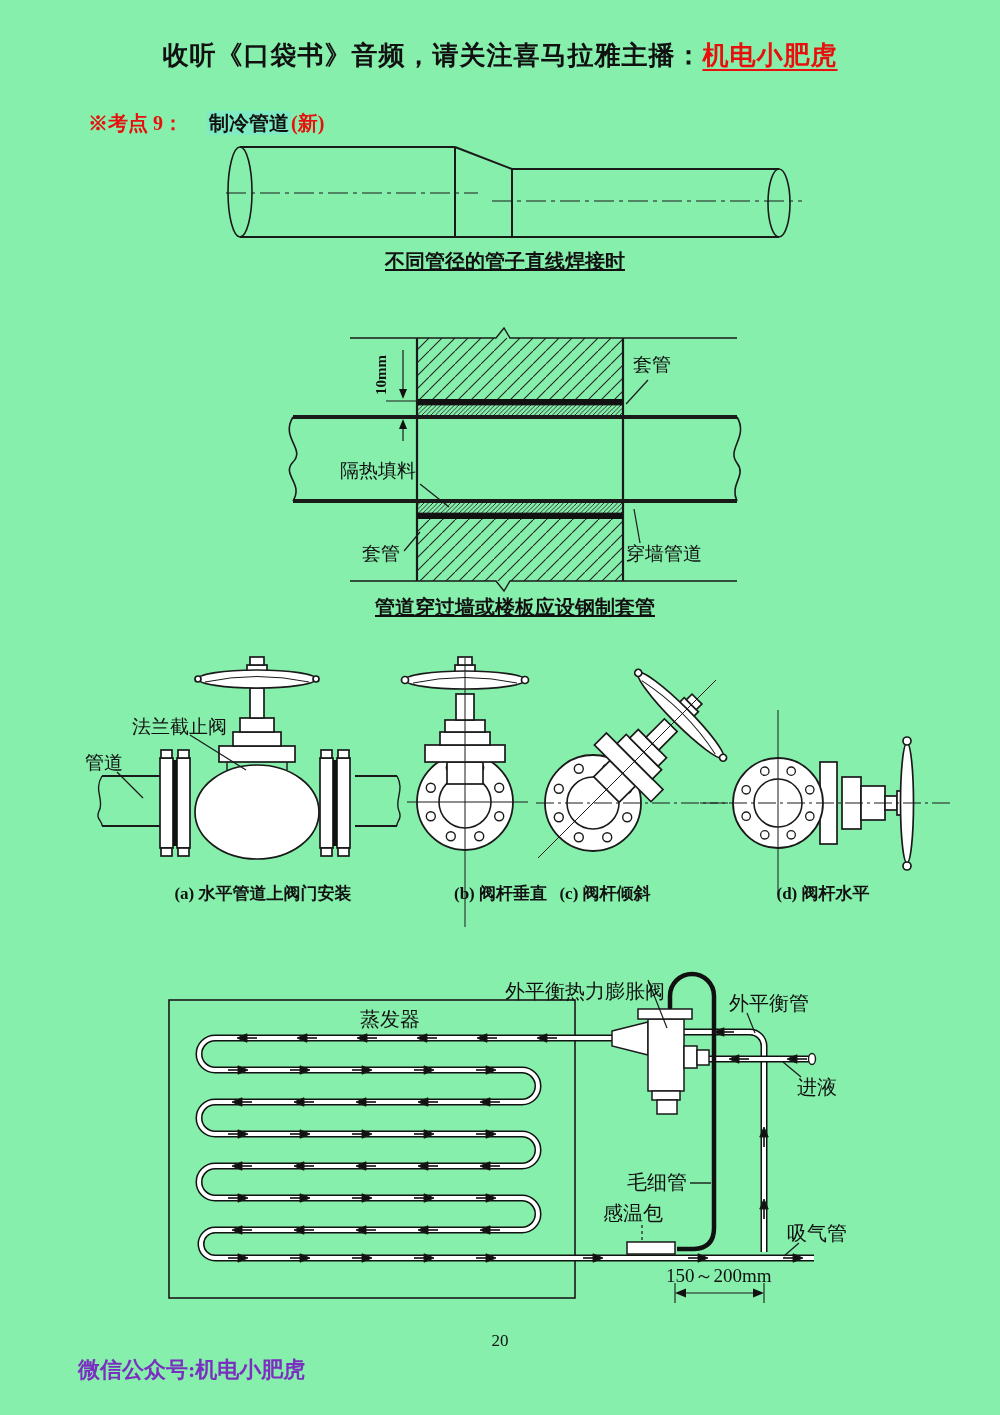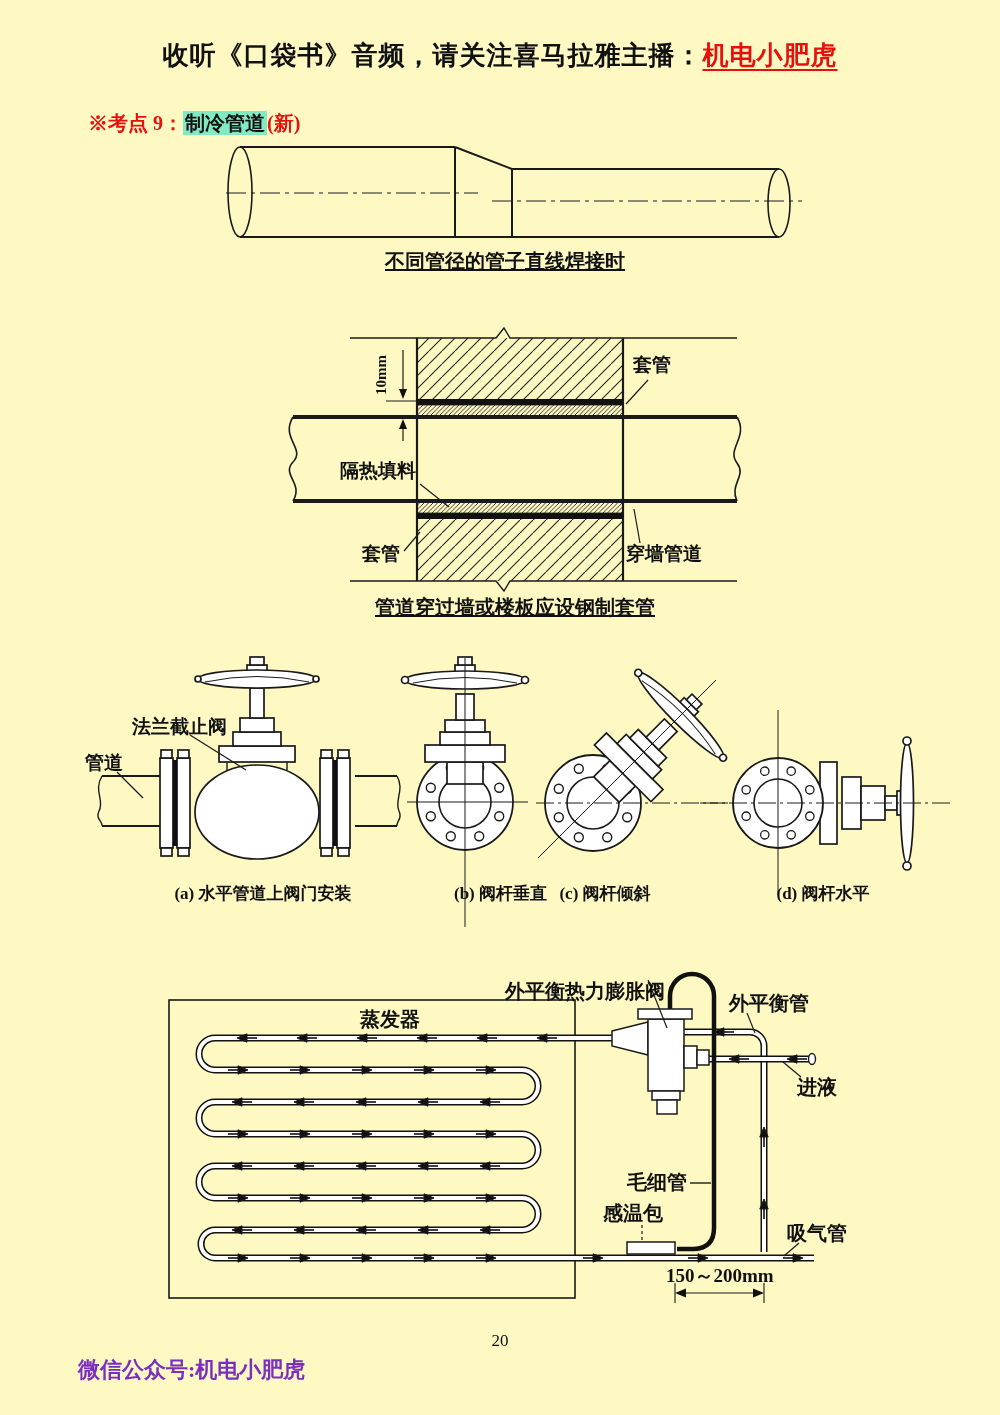--- a/index.html
+++ b/index.html
@@ -1,28 +1,28 @@
 <!DOCTYPE html>
 <html><head>
 <meta charset="utf-8">
 <style>
   html,body{margin:0;padding:0;background:#e8e8e8;}
-  .page{position:relative;width:1000px;height:1415px;margin:0 auto;background:#fef9c3;
+  .page{position:relative;width:1000px;height:1415px;margin:0 auto;background:#86efac;
         font-family:"Liberation Serif","DejaVu Serif",serif;color:#111;overflow:hidden;}
   svg.layer{position:absolute;left:0;top:0;width:1000px;height:1415px;}
-  .lbl{position:absolute;white-space:nowrap;font-size:19px;font-weight:700;color:#111;line-height:1.1;}
+  .lbl{position:absolute;white-space:nowrap;font-size:19px;font-weight:400;color:#111;line-height:1.1;}
   .lbl4{font-size:20px;}
   .cap{position:absolute;text-align:center;font-size:20px;font-weight:700;color:#111;white-space:nowrap;text-decoration:underline;}
   .vcap{position:absolute;text-align:center;font-size:17px;font-weight:700;color:#111;white-space:nowrap;}
   .header{position:absolute;top:38px;left:0;width:100%;text-align:center;
           font-size:26px;font-weight:700;letter-spacing:1px;}
   .header .channel{color:#e8100c;text-decoration:underline;text-decoration-thickness:2px;text-underline-offset:5px;}
   .section{position:absolute;top:110px;left:88px;font-size:20px;font-weight:700;}
   .section .red{color:#e8100c;}
-  .section .hl{background:#7febc3;color:#111;padding:1px 2px;}
+  .section .hl{background:#7febc3;color:#111;padding:1px 2px;margin-left:24px;}
   .rot{position:absolute;left:357px;top:366px;width:48px;height:18px;line-height:18px;
        text-align:center;font-size:15px;font-weight:600;transform:rotate(-90deg);}
   .pagenum{position:absolute;top:1331px;left:0;width:100%;text-align:center;font-size:17px;}
   .f-left{position:absolute;top:1355px;left:78px;font-size:22px;font-weight:700;color:#7a2fc0;}
   .f-right{position:absolute;top:1355px;left:600px;width:330px;text-align:right;font-size:21px;
            font-weight:700;color:#4a20c5;}
   .f-right b{font-weight:700;}
 </style>
 </head>
 <body>

